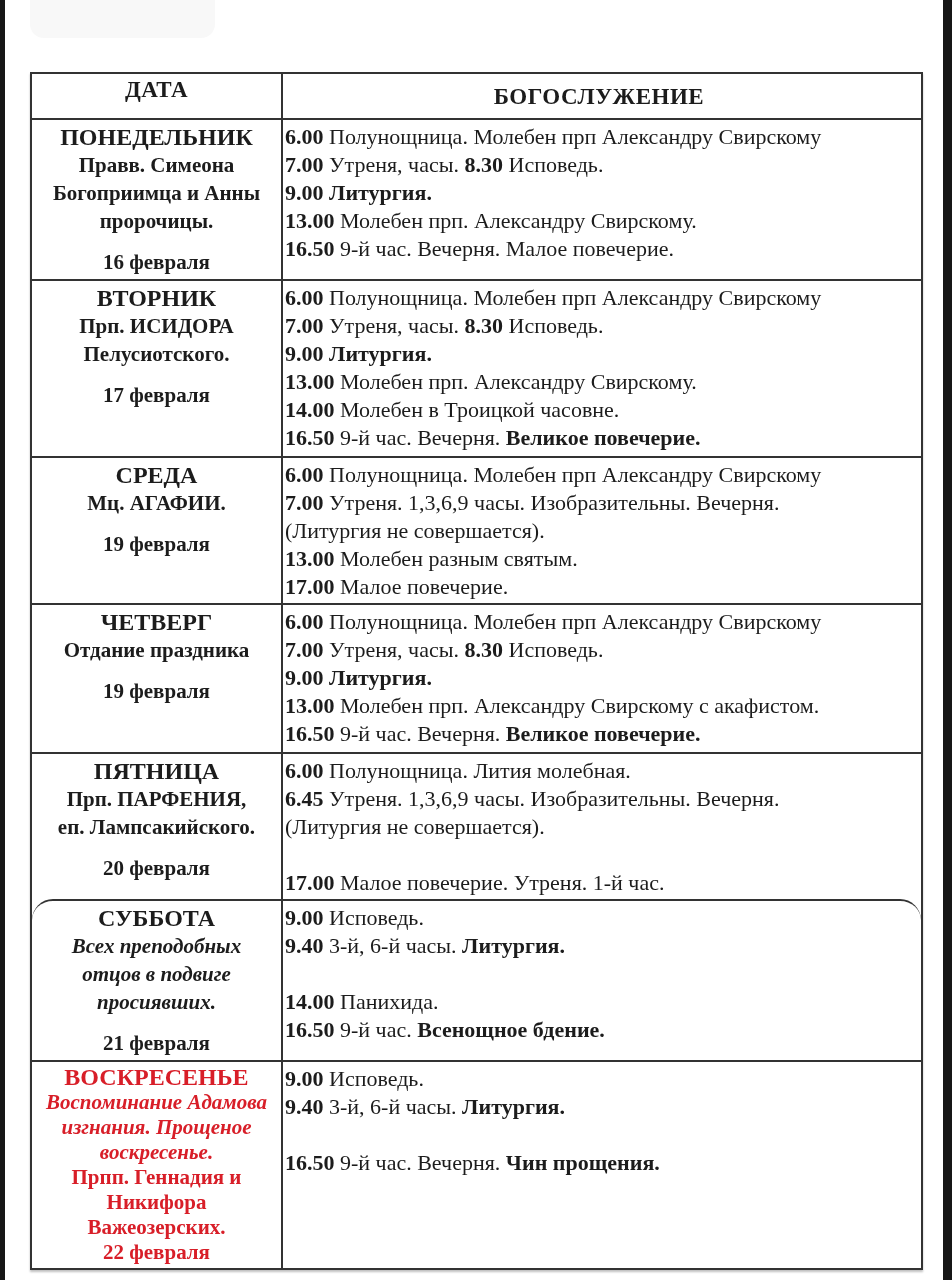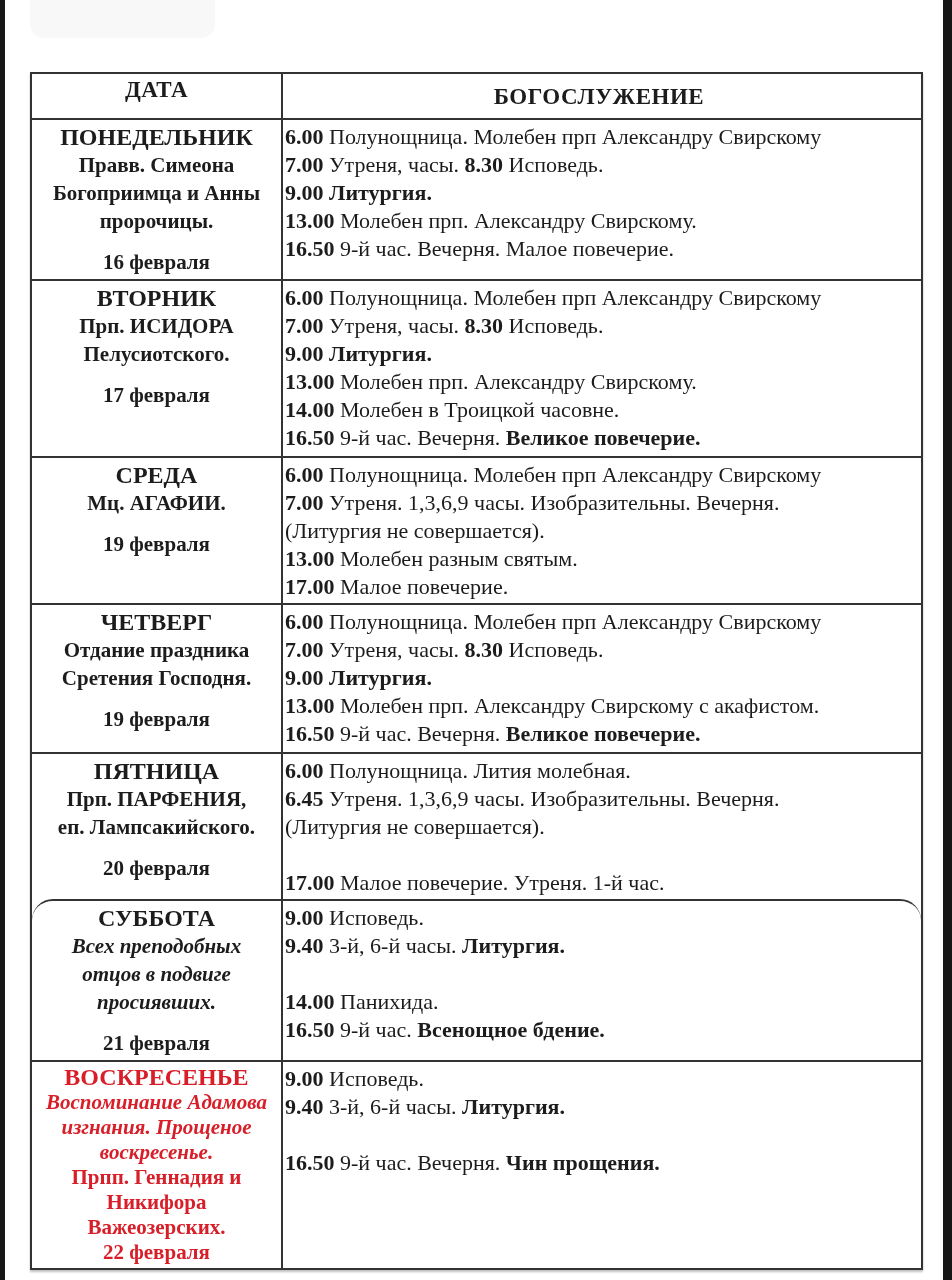--- a/index.html
+++ b/index.html
@@ -104,21 +104,20 @@
           <div class="sl"><span class="b">7.00</span><span> Утреня. 1,3,6,9 часы. Изобразительны. Вечерня.</span></div>
           <div class="sl"><span>(Литургия не совершается).</span></div>
           <div class="sl"><span class="b">13.00</span><span> Молебен разным святым.</span></div>
           <div class="sl"><span class="b">17.00</span><span>  Малое повечерие.</span></div>
         </div>
       </div>
       <div class="row" style="min-height: 147px; justify-content: center;">
         <div class="cell left">
           <div class="dl day">ЧЕТВЕРГ</div>
           <div class="dl feast">Отдание праздника</div>
-          <div class="dl feast">Сретения Господня.</div>
           <div class="dl spacer">&nbsp;</div>
           <div class="dl date">19 февраля</div>
         </div>
         <div class="cell right">
           <div class="sl"><span class="b">6.00</span><span> Полунощница. Молебен прп Александру Свирскому</span></div>
           <div class="sl"><span class="b">7.00</span><span> Утреня, часы. </span><span class="b">8.30</span><span> Исповедь.</span></div>
           <div class="sl"><span class="b">9.00 Литургия.</span></div>
           <div class="sl"><span class="b">13.00</span><span> Молебен прп. Александру Свирскому с акафистом.</span></div>
           <div class="sl"><span class="b">16.50</span><span> 9-й час. Вечерня. </span><span class="b">Великое повечерие.</span></div>
         </div>

